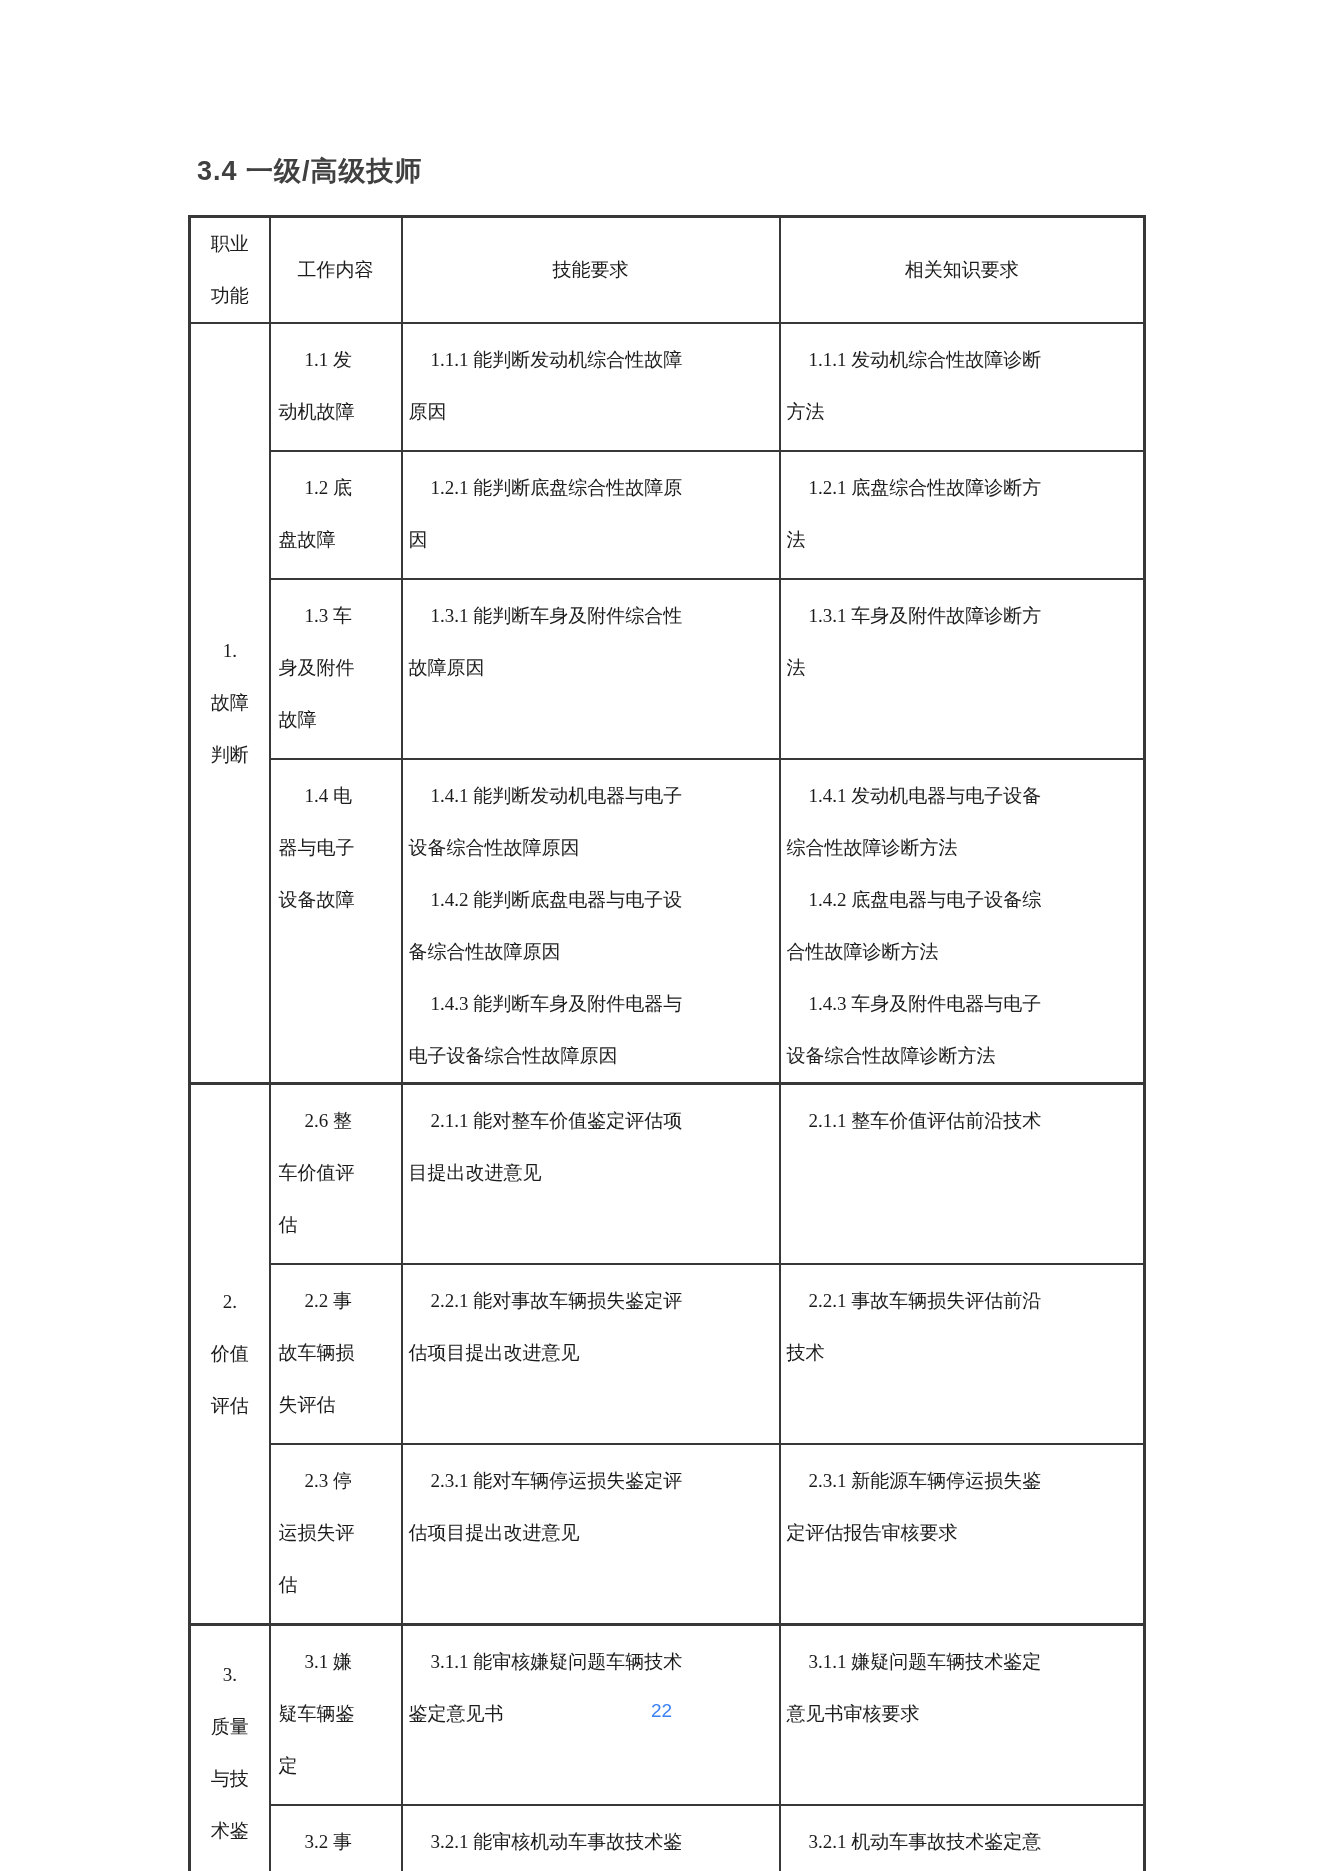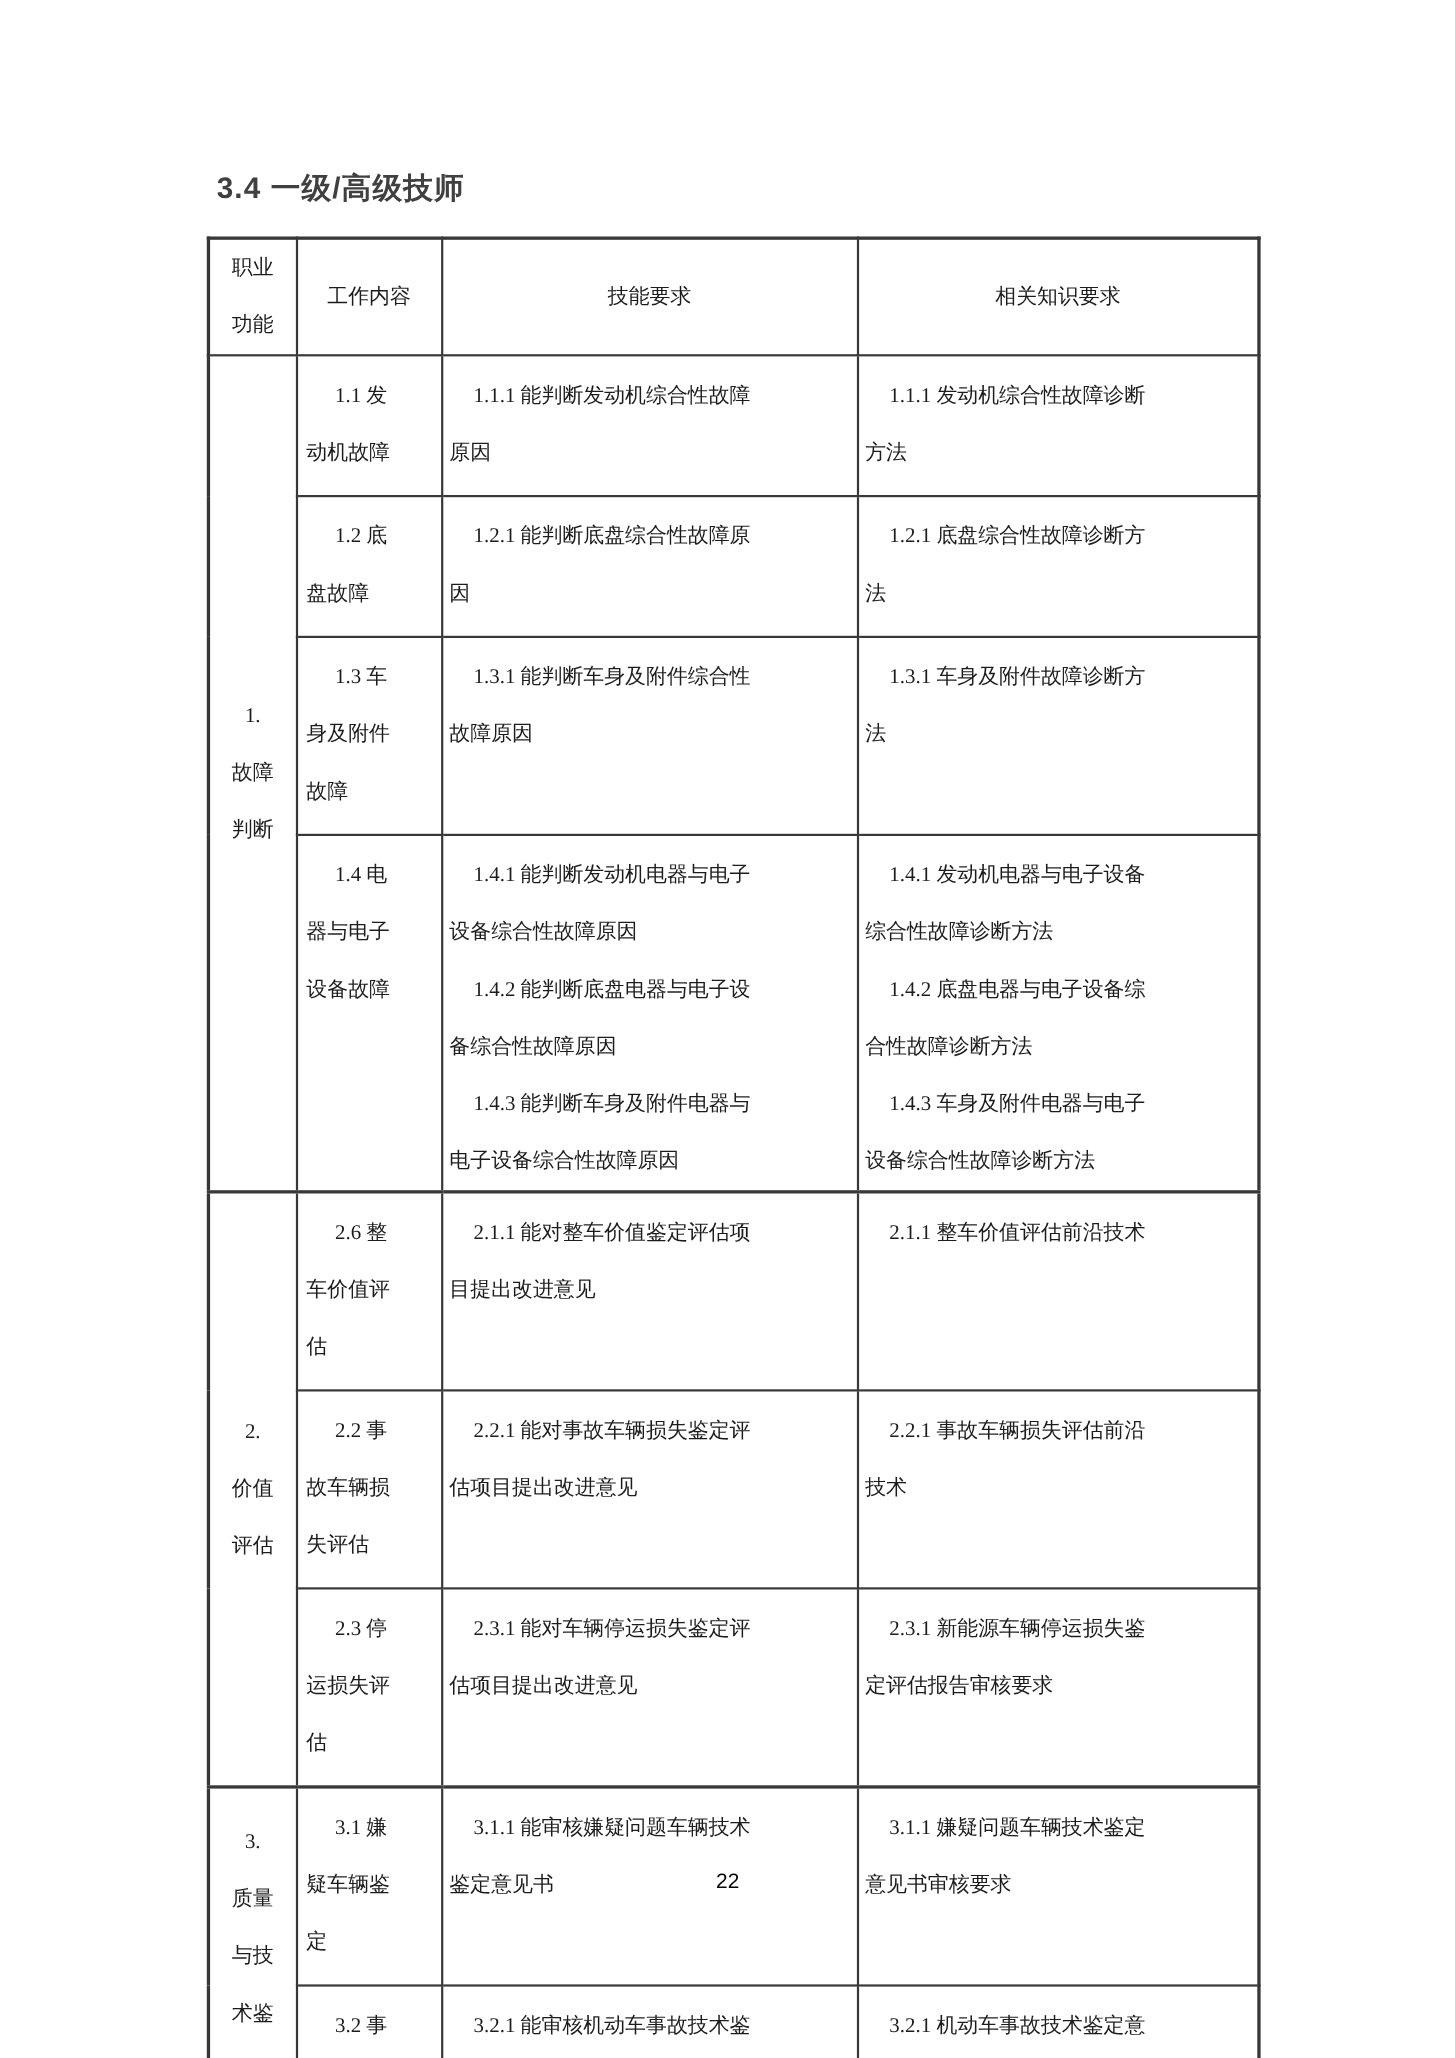--- a/index.html
+++ b/index.html
@@ -74,21 +74,21 @@
   .h157{height:157px}.h311{height:311px}.h160{height:160px}
   .h156{height:156px}.h52{height:52px}
   .page-num{
     position:absolute;
     top:1700px;
     left:0;
     width:100%;
     text-align:center;
     font-family:"Liberation Sans","DejaVu Sans",sans-serif;
     font-size:19px;
-    color:#000000;
+    color:#3b82f6;
   }
 </style>
 </head>
 <body>
 
 <div class="page">
 
   <h2 class="title">3.4 一级/高级技师</h2>
 
   <table class="doc">

